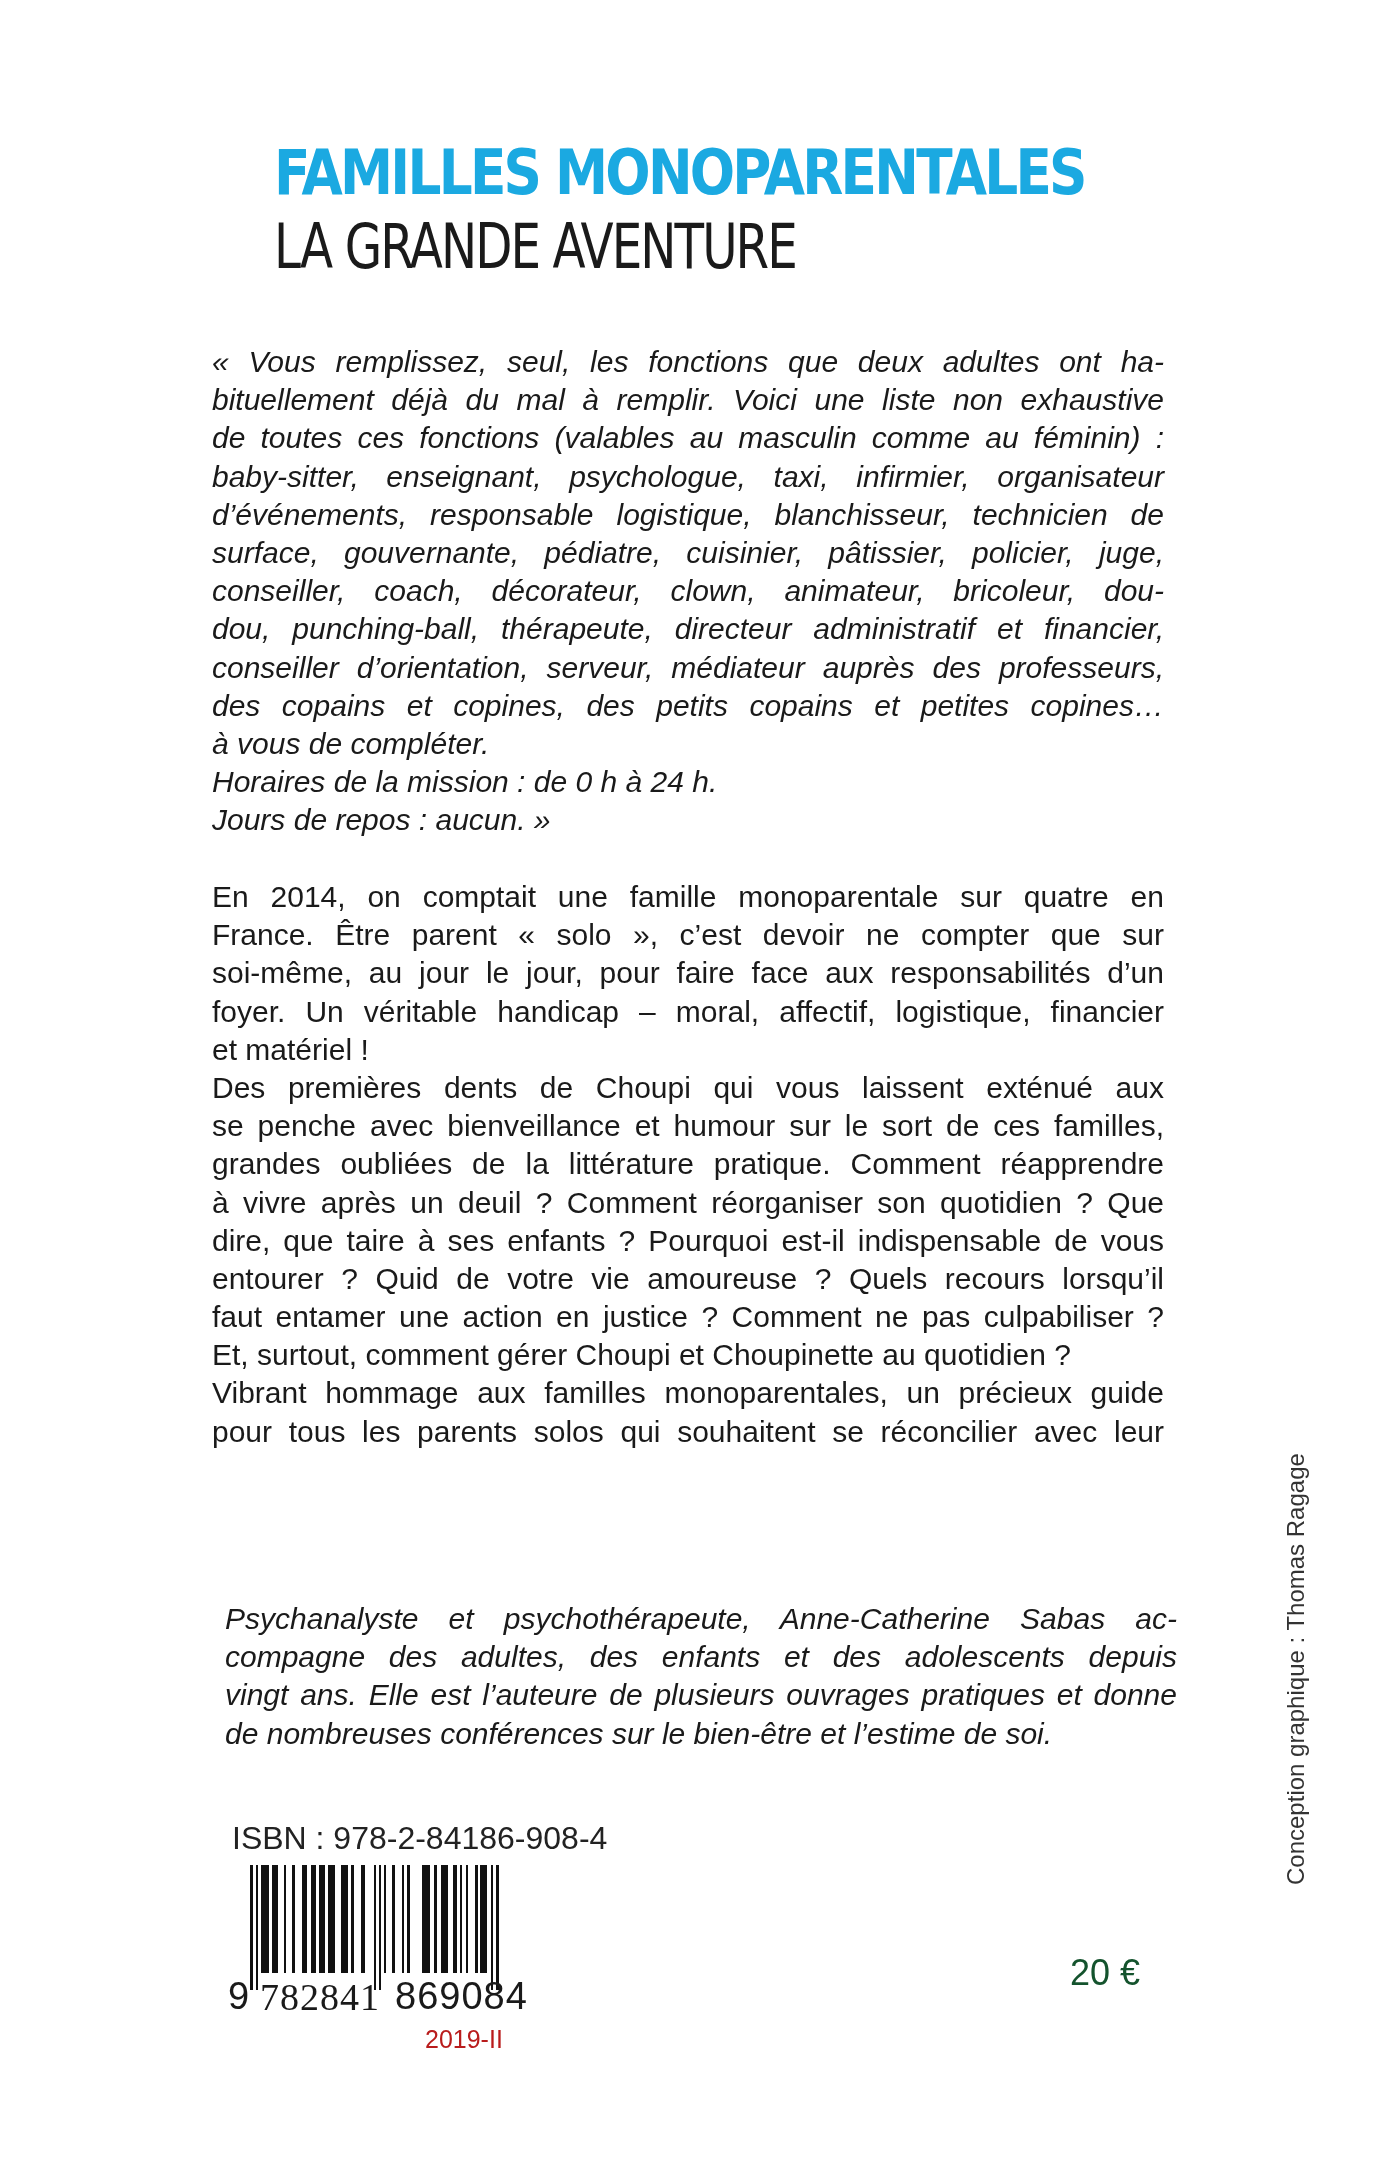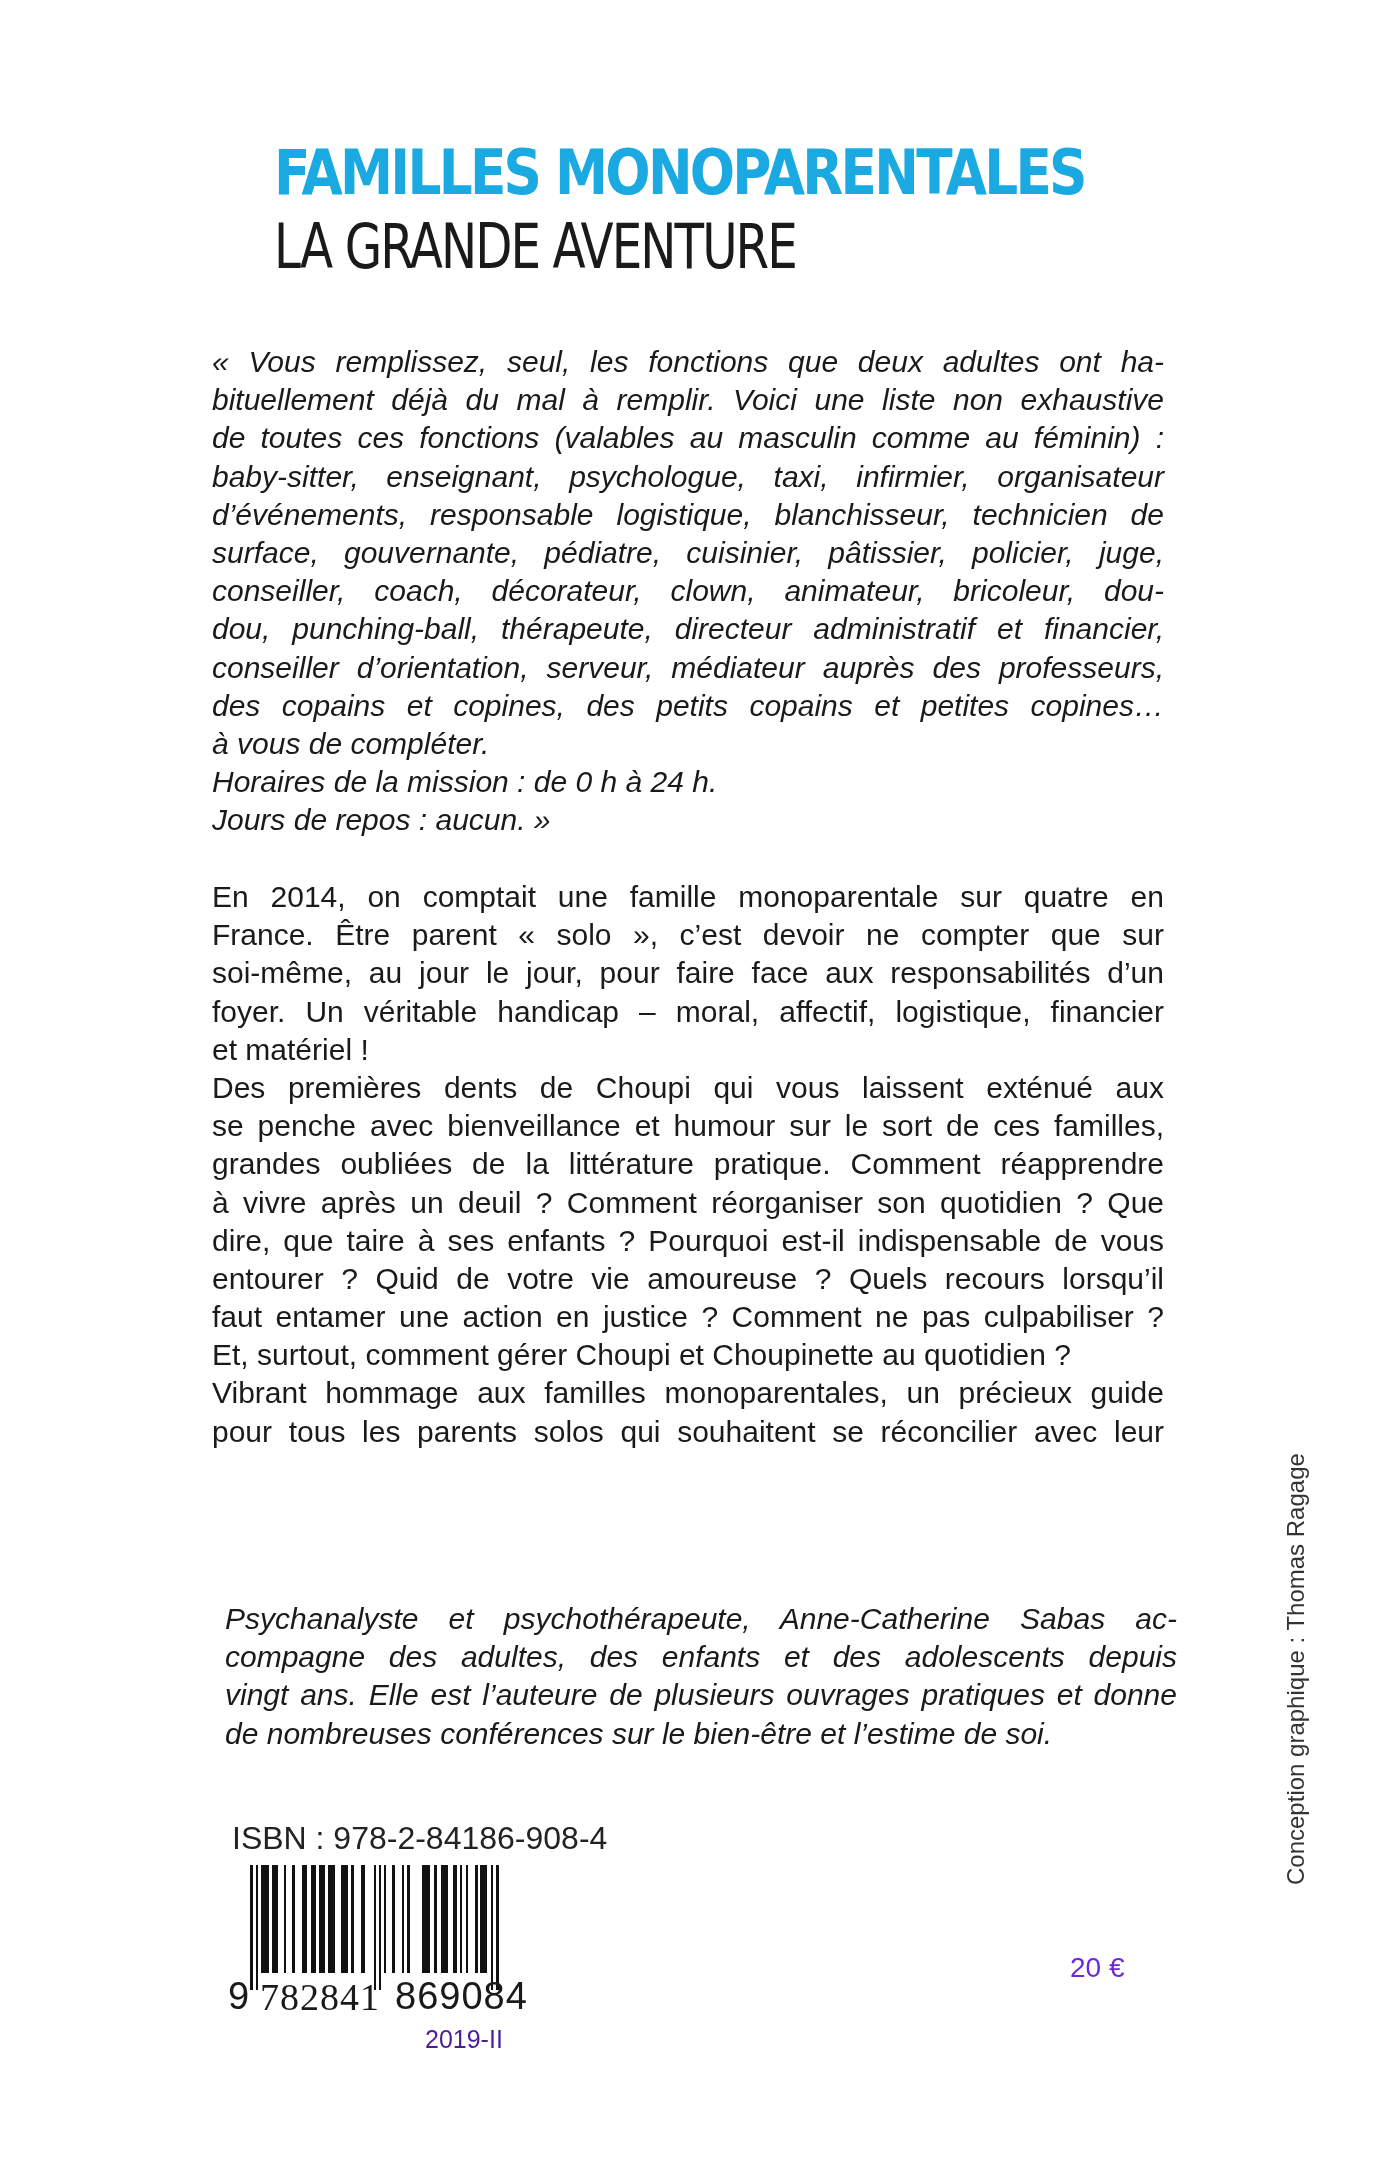--- a/index.html
+++ b/index.html
@@ -22,22 +22,22 @@
   .col .ln { display: block; text-align: justify; text-align-last: justify; white-space: nowrap; height: 38.2px; overflow: visible; }
   .col .ln.last { text-align-last: left; }
   .italic { font-style: italic; }
   .quote { top: 343px; }
   .body-text { top: 878px; }
   .bio { top: 1600px; margin-left: 13px; }
   .heart { display: inline-block; width: 32px; height: 30px; vertical-align: -6px; margin: 0 2px; }
   .isbn { position: absolute; left: 232px; top: 1820px; font-family: "Liberation Sans", sans-serif; font-size: 32px; color: #222; }
   .barcode { position: absolute; left: 250px; top: 1865px; width: 250px; height: 125px; }
   .barcode-digits { position: absolute; top: 1975px; font-family: "Liberation Sans", sans-serif; font-size: 38px; color: #1a1a1a; }
-  .edition { position: absolute; left: 425px; top: 2025px; font-family: "Liberation Sans", sans-serif; font-size: 25px; color: #4c1d95; }
-  .price { position: absolute; left: 1070px; top: 1952px; font-family: "Liberation Sans", sans-serif; font-size: 28px; color: #6d28d9; }
+  .edition { position: absolute; left: 425px; top: 2025px; font-family: "Liberation Sans", sans-serif; font-size: 25px; color: #b91c1c; }
+  .price { position: absolute; left: 1070px; top: 1952px; font-family: "Liberation Sans", sans-serif; font-size: 36px; color: #14532d; }
   .credit { position: absolute; left: 1282px; top: 1885px; transform: rotate(-90deg); transform-origin: left top;
     font-family: "Liberation Sans", sans-serif; font-size: 24px; color: #333; white-space: nowrap; }
 </style>
 </head>
 <body>
 
 <div class="title-block">
   <div class="title-main">FAMILLES MONOPARENTALES</div>
   <div class="title-sub">LA GRANDE AVENTURE</div>
 </div>

